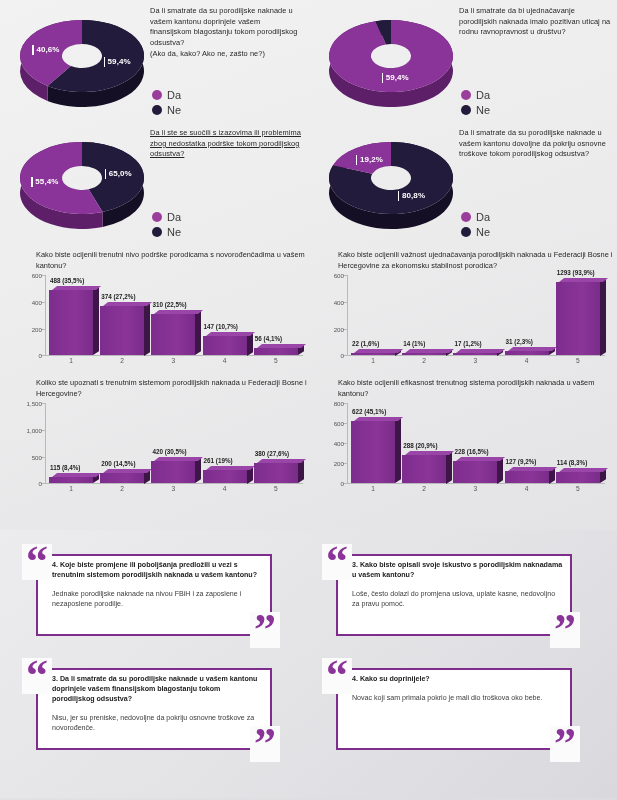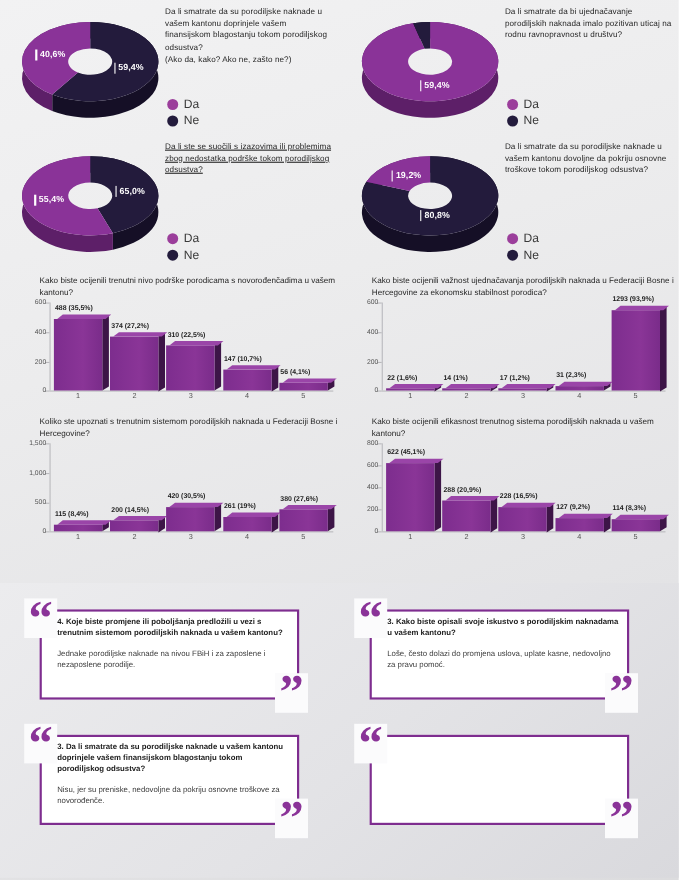--- a/index.html
+++ b/index.html
@@ -156,21 +156,21 @@
         </div>
       </div>
       <div class="donut-card dc-3">
         <div class="donut-wrap">
           <svg width="148" height="110" class="donut-svg">
             <path d="M74,14 A62,36 0 1 1 16.071605567690042,37.169172366323 L16.071605567690042,52.169172366323 A62,36 0 1 0 74,29 Z" fill="#150f26"></path>
             <path d="M16.071605567690042,37.169172366323 A62,36 0 0 1 73.99999999999999,14 L73.99999999999999,29 A62,36 0 0 0 16.071605567690042,52.169172366323 Z" fill="#5d1f68"></path>
             <path d="M74,14 A62,36 0 1 1 16.071605567690042,37.169172366323 L55.313421150867754,45.723057455441 A20,12 0 1 0 74,38 Z" fill="#231b3c"></path>
             <path d="M16.071605567690042,37.169172366323 A62,36 0 0 1 73.99999999999999,14 L74,38 A20,12 0 0 0 55.313421150867754,45.723057455441 Z" fill="#8a3398"></path>
           </svg>
-          <div class="pct" style="left: 69px; top: 63.3812px;">80,8%</div>
+          <div class="pct" style="left: 85px; top: 63.3812px;">80,8%</div>
           <div class="pct" style="left: 42.8976px; top: 26.6188px;">19,2%</div>
         </div>
         <div class="donut-q" style="white-space: pre-line;">Da li smatrate da su porodiljske naknade u vašem kantonu dovoljne da pokriju osnovne troškove tokom porodiljskog odsustva?</div>
         <div class="legend">
           <div class="legend-row">
             <span class="dot da"></span>
             <span class="legend-lab">Da</span>
           </div>
           <div class="legend-row">
             <span class="dot ne"></span>
@@ -426,16 +426,20 @@
         <div class="q-mark q-close">”</div>
         <div class="q-inner">
           <div class="q-head">3. Da li smatrate da su porodiljske naknade u vašem kantonu doprinjele vašem finansijskom blagostanju tokom porodiljskog odsustva?</div>
           <div class="q-body">Nisu, jer su preniske, nedovoljne da pokriju osnovne troškove za novorođenče.</div>
         </div>
       </div>
       <div class="quote q-3">
         <div class="q-frame"></div>
         <div class="q-mark q-open">“</div>
         <div class="q-mark q-close">”</div>
+        <div class="q-inner">
+          <div class="q-head">4. Kako su doprinijele?</div>
+          <div class="q-body">Novac koji sam primala pokrio je mali dio troškova oko bebe.</div>
+        </div>
       </div>
     </div>
 
 </div>
 
 </body></html>

